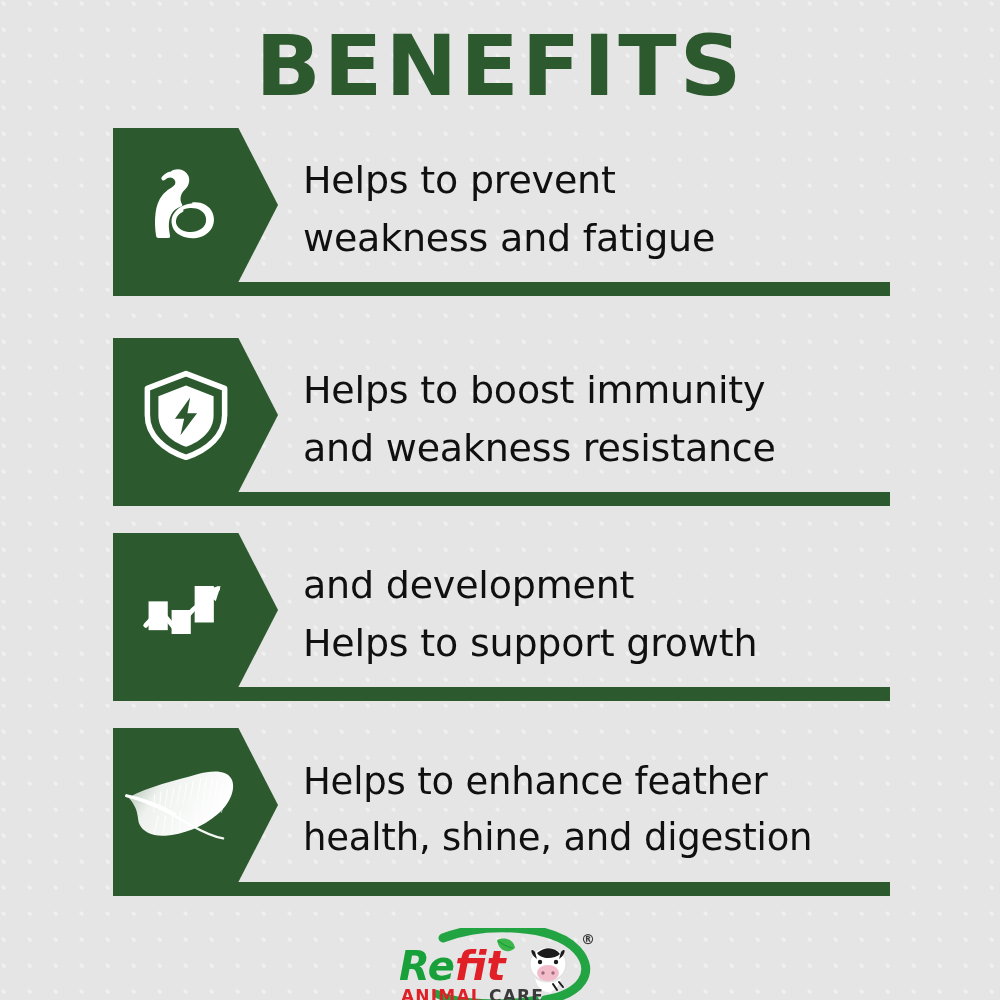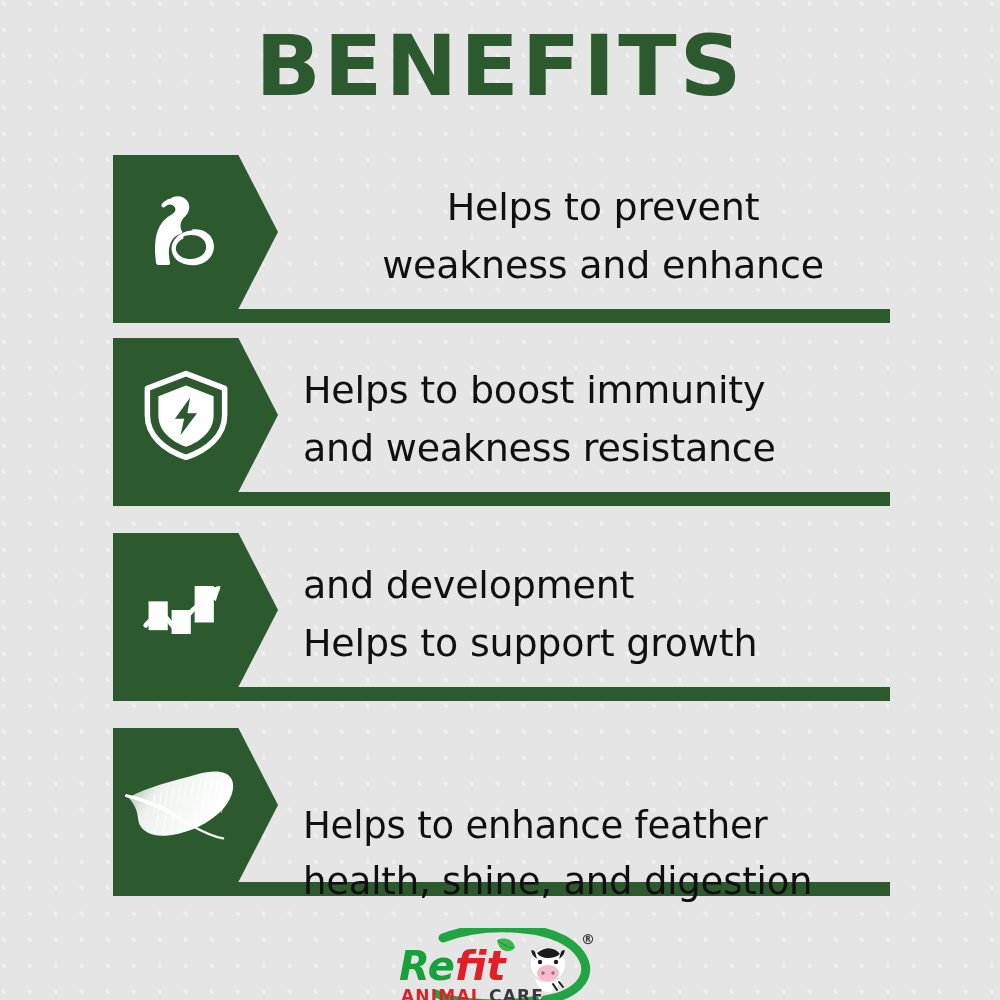--- a/index.html
+++ b/index.html
@@ -99,26 +99,26 @@
     color: #101010;
     font-family: "DejaVu Sans", sans-serif;
     font-size: 38px;
     font-weight: 400;
     line-height: 1.52;
     letter-spacing: -0.2px;
   }
   .row-text .ln { display: block; white-space: nowrap; }
 
   
-  #row-0 { top: 155px; text-align: center; }
+  #row-0 { top: 128px; }
   #row-1 { top: 338px; }
   #row-2 { top: 533px; }
   #row-3 { top: 728px; }
 
-  #row-3 .row-text { font-size: 37px; margin-top: 44px; }
+  #row-3 .row-text { font-size: 37px; }
 
   
   #logo {
     position: absolute;
     left: 50%;
     top: 928px;
     transform: translateX(-50%);
     width: 230px;
     height: 82px;
   }
@@ -139,21 +139,21 @@
     <div class="row-icon">
       <svg viewBox="0 0 100 100" width="94" height="94" aria-hidden="true">
         <g fill="#ffffff">
           <path d="M33.5 14.5c5.5-3.8 13-3.2 17.2 1.6 2.4 2.7 3.1 5.8 2.6 9.2-.5 3.4-2.2 6.2-4.6 8.6-2.6 2.6-4.2 5.3-4.5 8.7-.2 2.4.4 4.6 1.6 6.7.6 1 .3 1.9-.8 2.3-1.3.5-2.6.9-3.8 1.6-4.2 2.3-6.9 5.8-8.3 10.3-1.2 3.8-1.3 7.7-1 11.6.2 2.5.6 5 1.1 7.5.3 1.5-.4 2.4-1.9 2.4-3.5 0-7 .1-10.5 0-1.5 0-2.3-1-2.5-2.5-1.1-8-1.5-16-.5-24 .9-7.1 3.1-13.7 7.6-19.3 2.2-2.7 4.8-5 7.8-6.8 1.4-.9 2.8-1.7 4-2.8 2.1-1.9 2.3-4.6.5-6.8-1.7-2.1-4.5-2.7-7-1.6-1 .5-1.9 1.1-2.7 1.9-1 1-2.2 1.1-3.2.3-1-.8-1.1-2.1-.3-3.2 2.2-2.9 5.1-4.9 8.2-5.7z"></path>
           <path d="M56.8 47.2c4.6-.6 9.1.1 13.2 2.3 5.6 3 8.9 7.7 9.6 14 .7 6.4-1.6 11.8-6.3 16.1-3.4 3.1-7.5 4.8-12 5.5-5.9.9-11.6.1-16.9-2.6-5.3-2.7-8.7-6.9-9.6-12.9-.8-5.7 1.3-10.4 5.4-14.3 3.1-2.9 6.8-4.8 10.8-6 1.9-.6 3.9-1 5.8-1.2zm-9.6 9.6c-3.1 1.5-5.7 3.6-7.1 6.8-1.7 3.8-.9 7.6 2.1 10.5 2.9 2.8 6.5 4.1 10.4 4.5 4.7.5 9.3-.3 13.3-3 3.6-2.4 5.6-5.8 5.5-10.2-.1-4.2-2.2-7.4-5.7-9.6-3.5-2.2-7.4-2.9-11.5-2.6-2.4.2-4.8.8-7 1.6z"></path>
         </g>
       </svg>
     </div>
     <div class="row-text">
       <span class="ln">Helps to prevent</span>
-      <span class="ln">weakness and enhance</span>
+      <span class="ln">weakness and fatigue</span>
     </div>
   </div>
 
   <div class="row" id="row-1">
     <div class="row-bar"></div>
     <div class="row-badge"></div>
     <div class="row-icon">
       <svg viewBox="0 0 100 100" width="92" height="92" aria-hidden="true">
 
         <path d="M50 5 L92 21 V50 C92 72 74 88 50 96 C26 88 8 72 8 50 V21 Z" fill="none" stroke="#ffffff" stroke-width="6" stroke-linejoin="round"></path>

